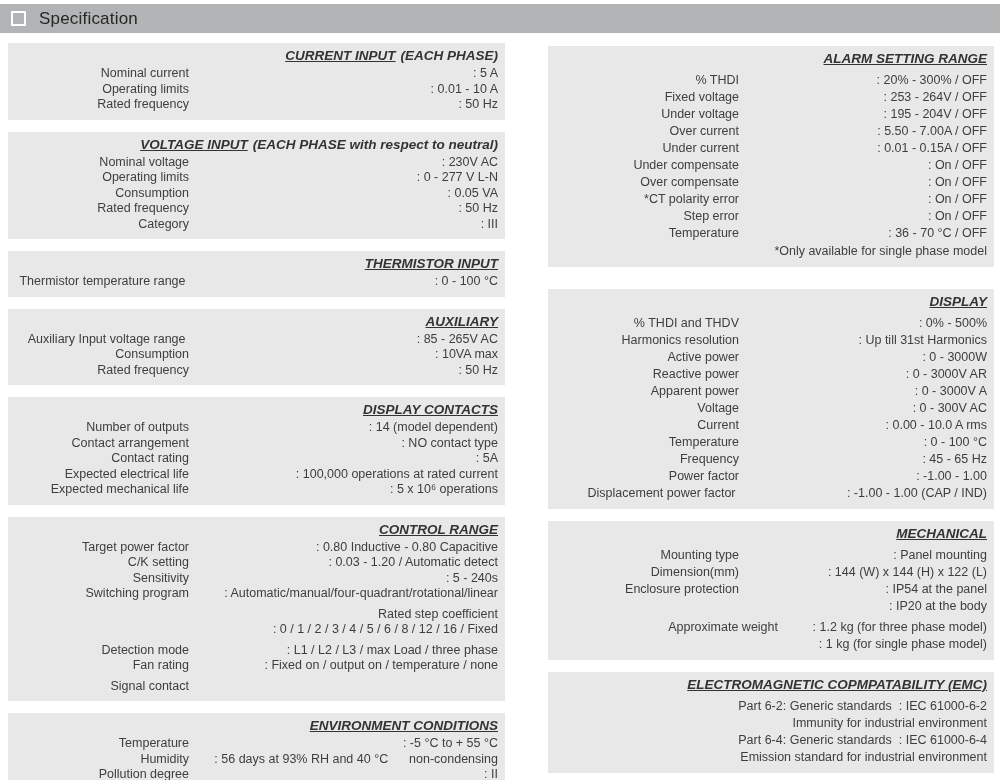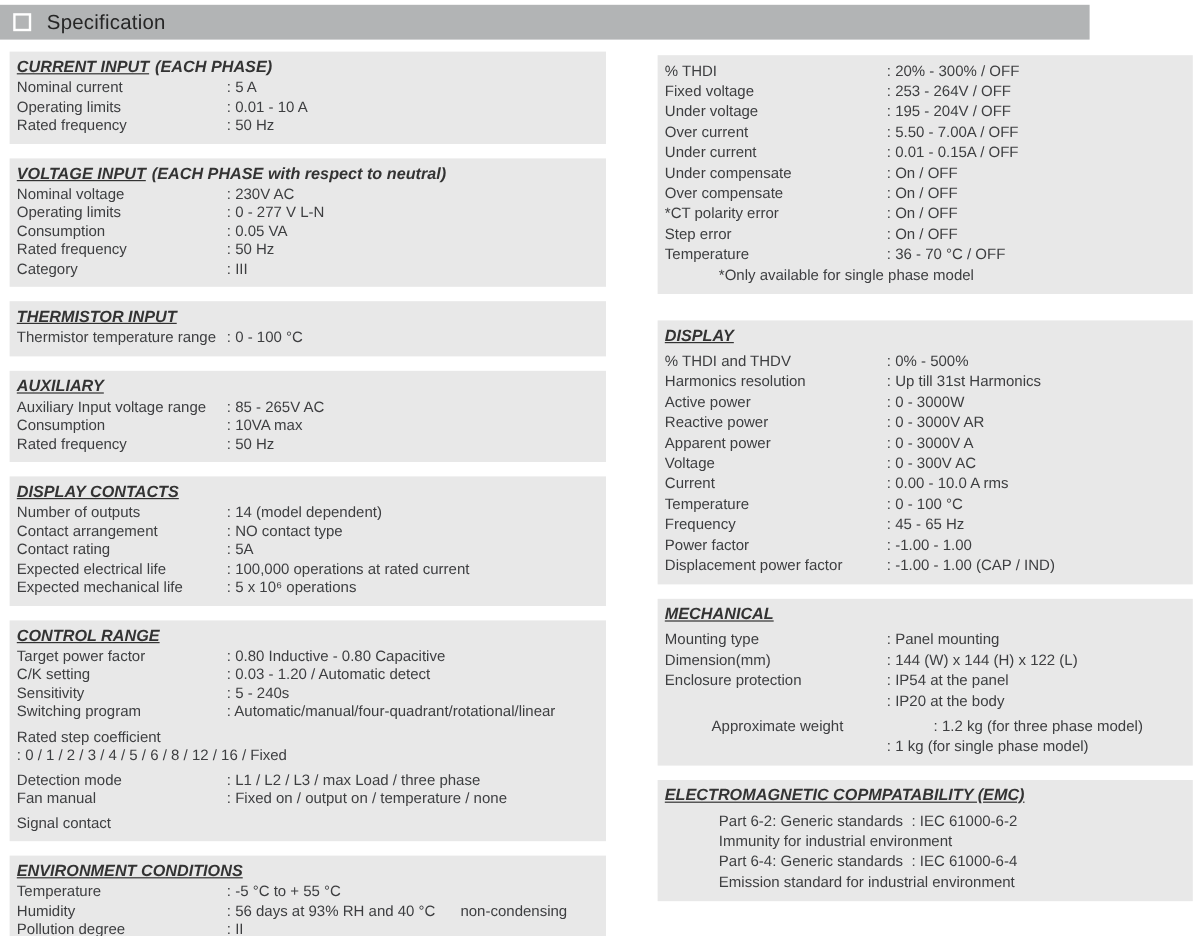--- a/index.html
+++ b/index.html
@@ -8,36 +8,36 @@
     --text:#3d3e40;
     --title:#262626;
   }
   *{box-sizing:border-box;}
   html,body{margin:0;padding:0;}
   body{
     width:1000px;height:780px;overflow:hidden;background:#ffffff;
     font-family:"Liberation Sans", sans-serif;color:var(--text);
   }
   .header-bar{
-    margin-top:4px;height:29px;width:908px;background:var(--header-bar);
+    margin-top:4px;height:29px;width:1000px;background:var(--header-bar);
     display:flex;align-items:center;
   }
   .header-square{
     width:15px;height:15px;border:2px solid #ffffff;margin-left:11px;flex:0 0 auto;
   }
   .header-title{
     font-size:17px;color:var(--title);margin-left:13px;letter-spacing:0.2px;
   }
   .columns{display:flex;margin-top:10px;}
   .col{display:flex;flex-direction:column;}
   .col-left{width:497px;margin-left:8px;gap:12px;}
   .col-right{width:446px;margin-left:43px;margin-top:3px;}
   .col-right .section{margin-bottom:12px;}
   .col-right .section:first-child{margin-bottom:22px;}
-  .section{background:var(--section-bg);padding:5px 7px 7px 6px;}
+  .section{background:var(--section-bg);padding:5px 7px 7px 6px;text-align:right;}
   .section-heading{
     font-size:13.5px;font-weight:bold;font-style:italic;color:#333333;
     margin-bottom:3px;white-space:pre-wrap;
   }
   .col-right .section-heading{margin-bottom:6px;}
   .heading-main{text-decoration:underline;}
   .heading-suffix{margin-left:5px;}
   .row{display:flex;font-size:12.5px;line-height:15.5px;white-space:pre-wrap;}
   .col-right .row{line-height:17px;}
   .row-label{flex:0 0 auto;min-width:175px;}
@@ -95,33 +95,34 @@
         <div class="row" data-name="spec-row"><span class="row-label" data-name="row-label">Expected mechanical life</span><span class="row-value" data-name="row-value">: 5 x 10⁶ operations</span></div>
       </div>
       <div class="section" data-name="spec-section-control-range">
         <div class="section-heading" data-name="section-heading"><span class="heading-main" data-name="section-heading-text">CONTROL RANGE</span></div>
         <div class="row" data-name="spec-row"><span class="row-label" data-name="row-label">Target power factor</span><span class="row-value" data-name="row-value">: 0.80 Inductive - 0.80 Capacitive</span></div>
         <div class="row" data-name="spec-row"><span class="row-label" data-name="row-label">C/K setting</span><span class="row-value" data-name="row-value">: 0.03 - 1.20 / Automatic detect</span></div>
         <div class="row" data-name="spec-row"><span class="row-label" data-name="row-label">Sensitivity</span><span class="row-value" data-name="row-value">: 5 - 240s</span></div>
         <div class="row" data-name="spec-row"><span class="row-label" data-name="row-label">Switching program</span><span class="row-value" data-name="row-value">: Automatic/manual/four-quadrant/rotational/linear</span></div>
         <div class="row" data-name="spec-row"><span class="row-label" data-name="row-label">Rated step coefficient</span><span class="row-value" data-name="row-value">: 0 / 1 / 2 / 3 / 4 / 5 / 6 / 8 / 12 / 16 / Fixed</span></div>
         <div class="row" data-name="spec-row"><span class="row-label" data-name="row-label">Detection mode</span><span class="row-value" data-name="row-value">: L1 / L2 / L3 / max Load / three phase</span></div>
-        <div class="row" data-name="spec-row"><span class="row-label" data-name="row-label">Fan manual</span><span class="row-value" data-name="row-value">: Fixed on / output on / temperature / none</span></div>
+        <div class="row" data-name="spec-row"><span class="row-label" data-name="row-label">Fan rating</span><span class="row-value" data-name="row-value">: Fixed on / output on / temperature / none</span></div>
         <div class="row" data-name="spec-row"><span class="row-label" data-name="row-label">Signal contact</span></div>
       </div>
       <div class="section" data-name="spec-section-environment-conditions">
         <div class="section-heading" data-name="section-heading"><span class="heading-main" data-name="section-heading-text">ENVIRONMENT CONDITIONS</span></div>
         <div class="row" data-name="spec-row"><span class="row-label" data-name="row-label">Temperature</span><span class="row-value" data-name="row-value">: -5 °C to + 55 °C</span></div>
         <div class="row" data-name="spec-row"><span class="row-label" data-name="row-label">Humidity</span><span class="row-value" data-name="row-value">: 56 days at 93% RH and 40 °C      non-condensing</span></div>
         <div class="row" data-name="spec-row"><span class="row-label" data-name="row-label">Pollution degree</span><span class="row-value" data-name="row-value">: II</span></div>
         <div class="row" data-name="spec-row"><span class="row-label" data-name="row-label">Dielectric withstand</span><span class="row-value" data-name="row-value">: IEC 61010-1</span></div>
       </div>
     </div>
   <div class="col col-right" id="col-right" data-name="right-column">
       <div class="section" data-name="spec-section-alarm-setting-range">
+        <div class="section-heading" data-name="section-heading"><span class="heading-main" data-name="section-heading-text">ALARM SETTING RANGE</span></div>
         <div class="row" data-name="spec-row"><span class="row-label" data-name="row-label">% THDI</span><span class="row-value" data-name="row-value">: 20% - 300% / OFF</span></div>
         <div class="row" data-name="spec-row"><span class="row-label" data-name="row-label">Fixed voltage</span><span class="row-value" data-name="row-value">: 253 - 264V / OFF</span></div>
         <div class="row" data-name="spec-row"><span class="row-label" data-name="row-label">Under voltage</span><span class="row-value" data-name="row-value">: 195 - 204V / OFF</span></div>
         <div class="row" data-name="spec-row"><span class="row-label" data-name="row-label">Over current</span><span class="row-value" data-name="row-value">: 5.50 - 7.00A / OFF</span></div>
         <div class="row" data-name="spec-row"><span class="row-label" data-name="row-label">Under current</span><span class="row-value" data-name="row-value">: 0.01 - 0.15A / OFF</span></div>
         <div class="row" data-name="spec-row"><span class="row-label" data-name="row-label">Under compensate</span><span class="row-value" data-name="row-value">: On / OFF</span></div>
         <div class="row" data-name="spec-row"><span class="row-label" data-name="row-label">Over compensate</span><span class="row-value" data-name="row-value">: On / OFF</span></div>
         <div class="row" data-name="spec-row"><span class="row-label" data-name="row-label">*CT polarity error</span><span class="row-value" data-name="row-value">: On / OFF</span></div>
         <div class="row" data-name="spec-row"><span class="row-label" data-name="row-label">Step error</span><span class="row-value" data-name="row-value">: On / OFF</span></div>
         <div class="row" data-name="spec-row"><span class="row-label" data-name="row-label">Temperature</span><span class="row-value" data-name="row-value">: 36 - 70 °C / OFF</span></div>

